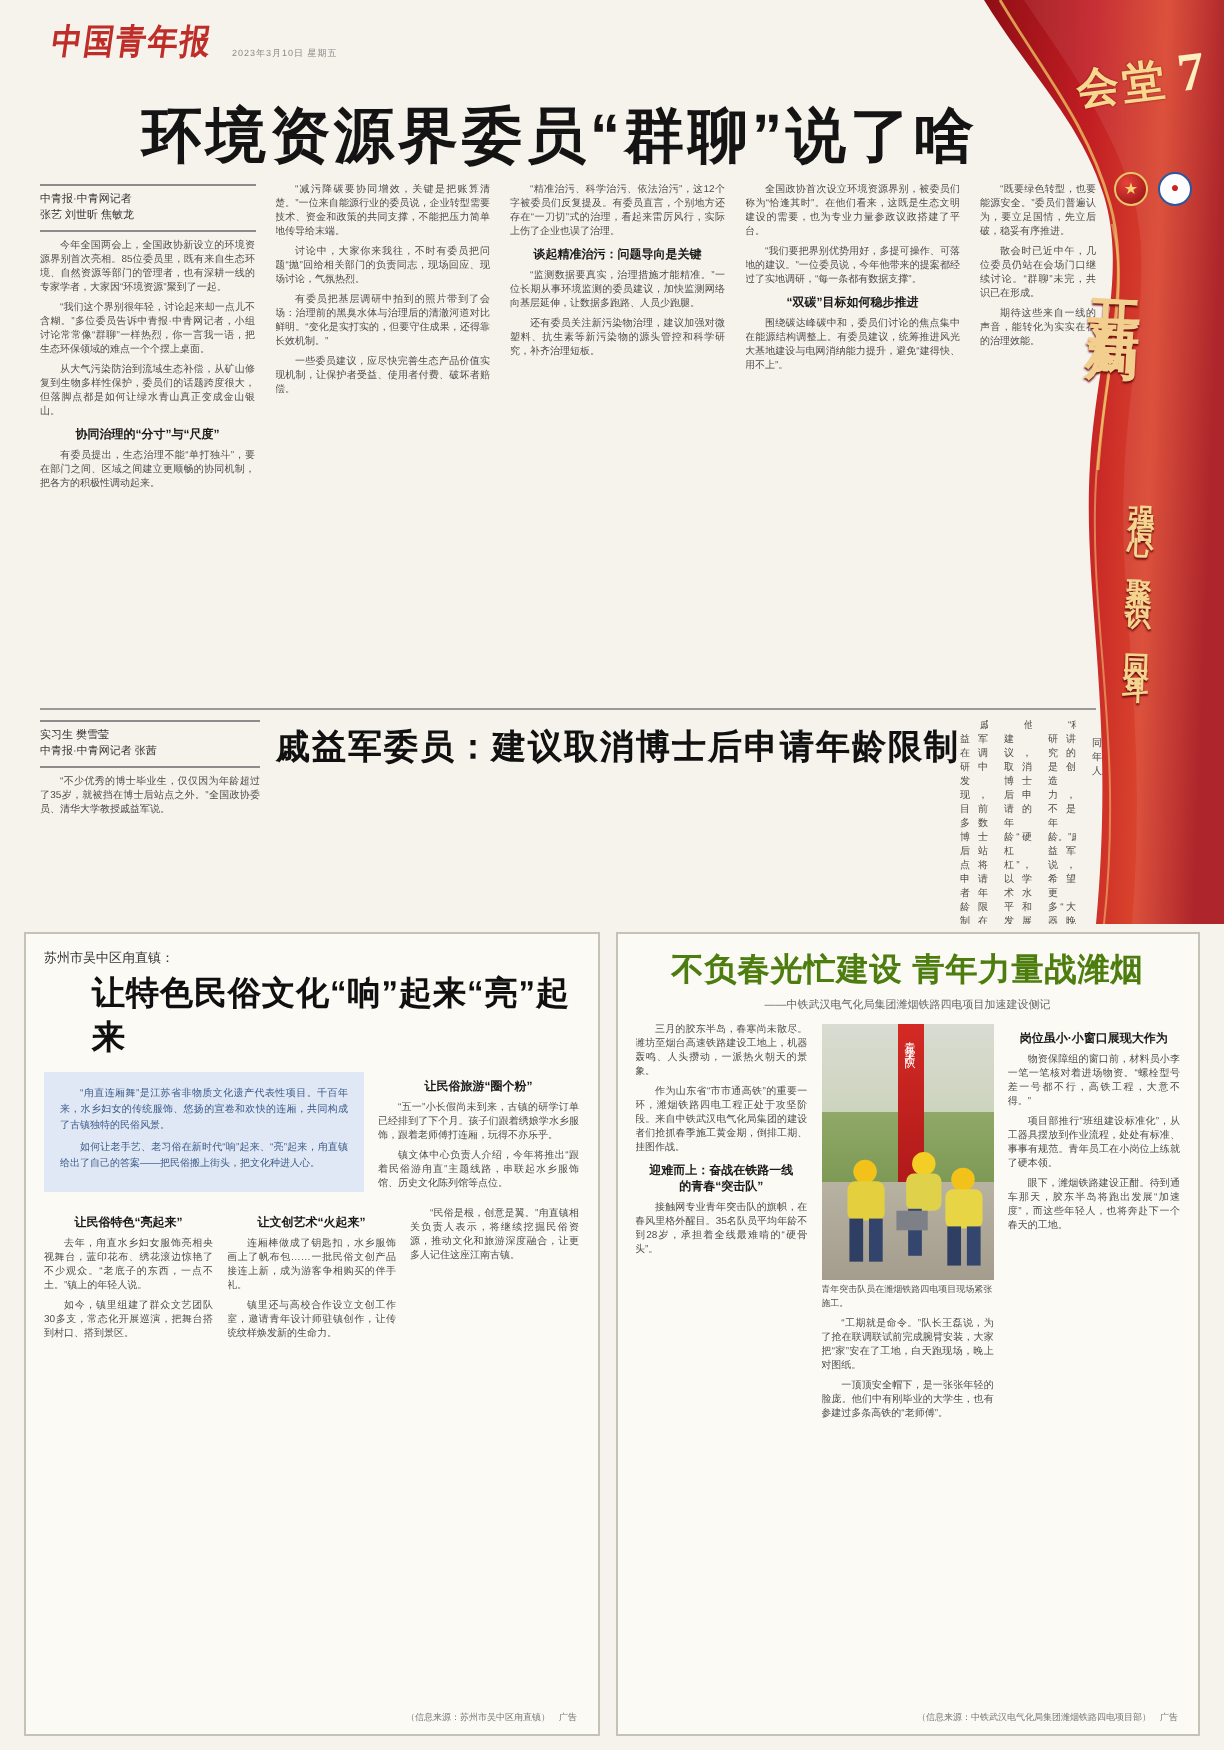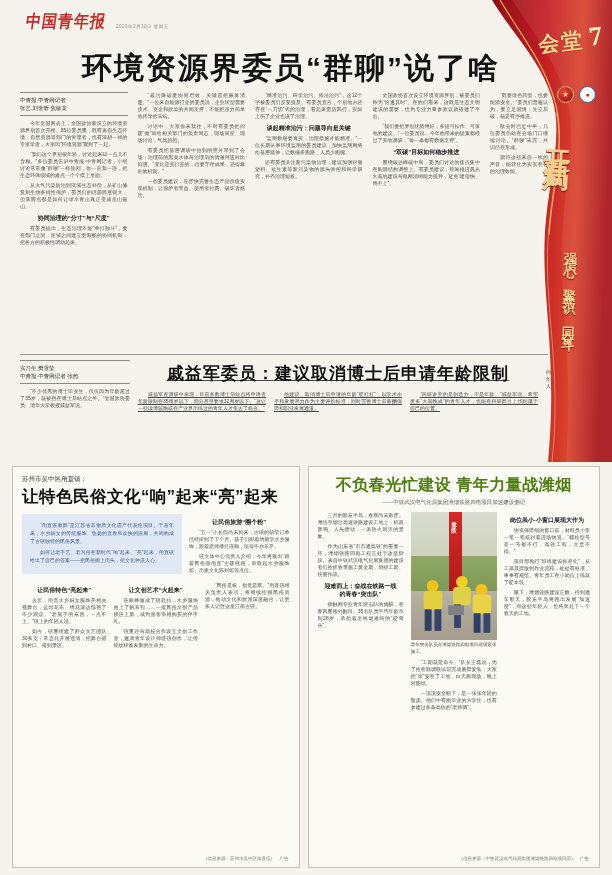--- a/index.html
+++ b/index.html
@@ -25,46 +25,46 @@
   .emb.nat{background:radial-gradient(circle at 35% 30%,#e8433a,#8f0d10);border:1px solid #e9c56a;color:#f5d272;}
   .emb.cppcc{background:#fdfdfd;border:1.5px solid #2a57a0;color:#c22;font-size:7px;}
   .vtitle{position:absolute;top:128px;left:58px;writing-mode:vertical-rl;
     font-family:"Liberation Serif",serif;font-weight:bold;font-size:27px;color:#f2cf8e;
     letter-spacing:8px;transform:rotate(3deg);text-shadow:0 1px 1px #6b0a0e;}
   .vslogan{position:absolute;top:242px;left:76px;writing-mode:vertical-rl;
     font-family:"Liberation Serif",serif;font-weight:bold;font-size:13px;color:#f3d58f;
     letter-spacing:6px;transform:rotate(2deg);text-shadow:0 1px 1px #6b0a0e;height:215px;}
 
   
-  .a1-headline{position:absolute;left:60px;top:48px;width:440px;text-align:right;
+  .a1-headline{position:absolute;left:60px;top:48px;width:440px;text-align:center;
     font-size:30px;font-weight:bold;color:#141414;letter-spacing:2px;font-family:"Liberation Sans",sans-serif;}
   .a1-cols{position:absolute;left:20px;top:92px;width:528px;height:258px;display:flex;gap:10px;overflow:hidden;}
   .col{flex:1;overflow:hidden;}
   .col.narrow{flex:0 0 58px;}
   p.b{font-size:5px;line-height:7px;text-align:justify;text-indent:2em;margin:0 0 3px 0;color:#4d4d4d;}
   .sub{font-size:6px;line-height:8px;font-weight:bold;color:#1a1a1a;text-align:center;margin:4px 0 3px;}
   .byline-box{border-top:1px solid #8c8c8c;border-bottom:1px solid #8c8c8c;padding:3px 0;margin-bottom:4px;}
   .byline-box div{font-size:5.5px;line-height:8px;color:#333;}
 
   
   .rule{position:absolute;left:20px;top:354px;width:528px;border-top:1px solid #9a9a9a;}
   .a2{position:absolute;left:20px;top:360px;width:578px;height:102px;display:flex;gap:8px;overflow:hidden;}
   .a2-byline{flex:0 0 110px;}
-  .a2-main{flex:1;display:flex;flex-direction:column;text-decoration:underline;}
+  .a2-main{flex:1;display:flex;flex-direction:row;}
   .a2-headline{text-align:center;font-size:17px;font-weight:bold;color:#111;letter-spacing:1px;margin:2px 0 6px;}
   .a2-cols{display:flex;gap:8px;flex:1;overflow:hidden;}
   .a2-side{flex:0 0 52px;overflow:hidden;padding-top:2px;}
 
   
   .boxes{position:absolute;left:12px;top:466px;width:588px;display:flex;gap:8px;}
   .nbox{border:1px solid #c6c2b8;background:#fbfaf5;padding:8px 9px;height:384px;position:relative;overflow:hidden;}
   .nbox.left{width:269px;}
   .nbox.right{width:274px;}
   .kicker{font-size:6.5px;color:#333;margin-bottom:2px;}
-  .bl-headline{font-size:16.5px;font-weight:bold;color:#101010;letter-spacing:.5px;margin-bottom:6px;}
+  .bl-headline{font-size:16.5px;font-weight:bold;color:#101010;letter-spacing:.5px;margin-bottom:6px;margin-left:24px;}
   .br-headline{font-size:16px;font-weight:bold;color:#4d7c0f;text-align:center;letter-spacing:.5px;}
   .br-sub{font-size:5.5px;color:#666;text-align:center;margin:3px 0 6px;}
   .quote{background:#dfe8f4;color:#3c5a8a;padding:7px 8px;font-size:5px;line-height:8px;text-align:justify;}
   .quote p{margin:0 0 3px;text-indent:2em;}
   .row{display:flex;gap:7px;}
   .footer-line{position:absolute;right:10px;bottom:6px;font-size:4.5px;color:#777;}
 
   
   .photo{position:relative;width:100%;height:128px;overflow:hidden;background:#cfd3c0;}
   .ph-sky{position:absolute;left:0;top:0;width:100%;height:34%;background:linear-gradient(#d9dcd2,#cdd4bd);}

